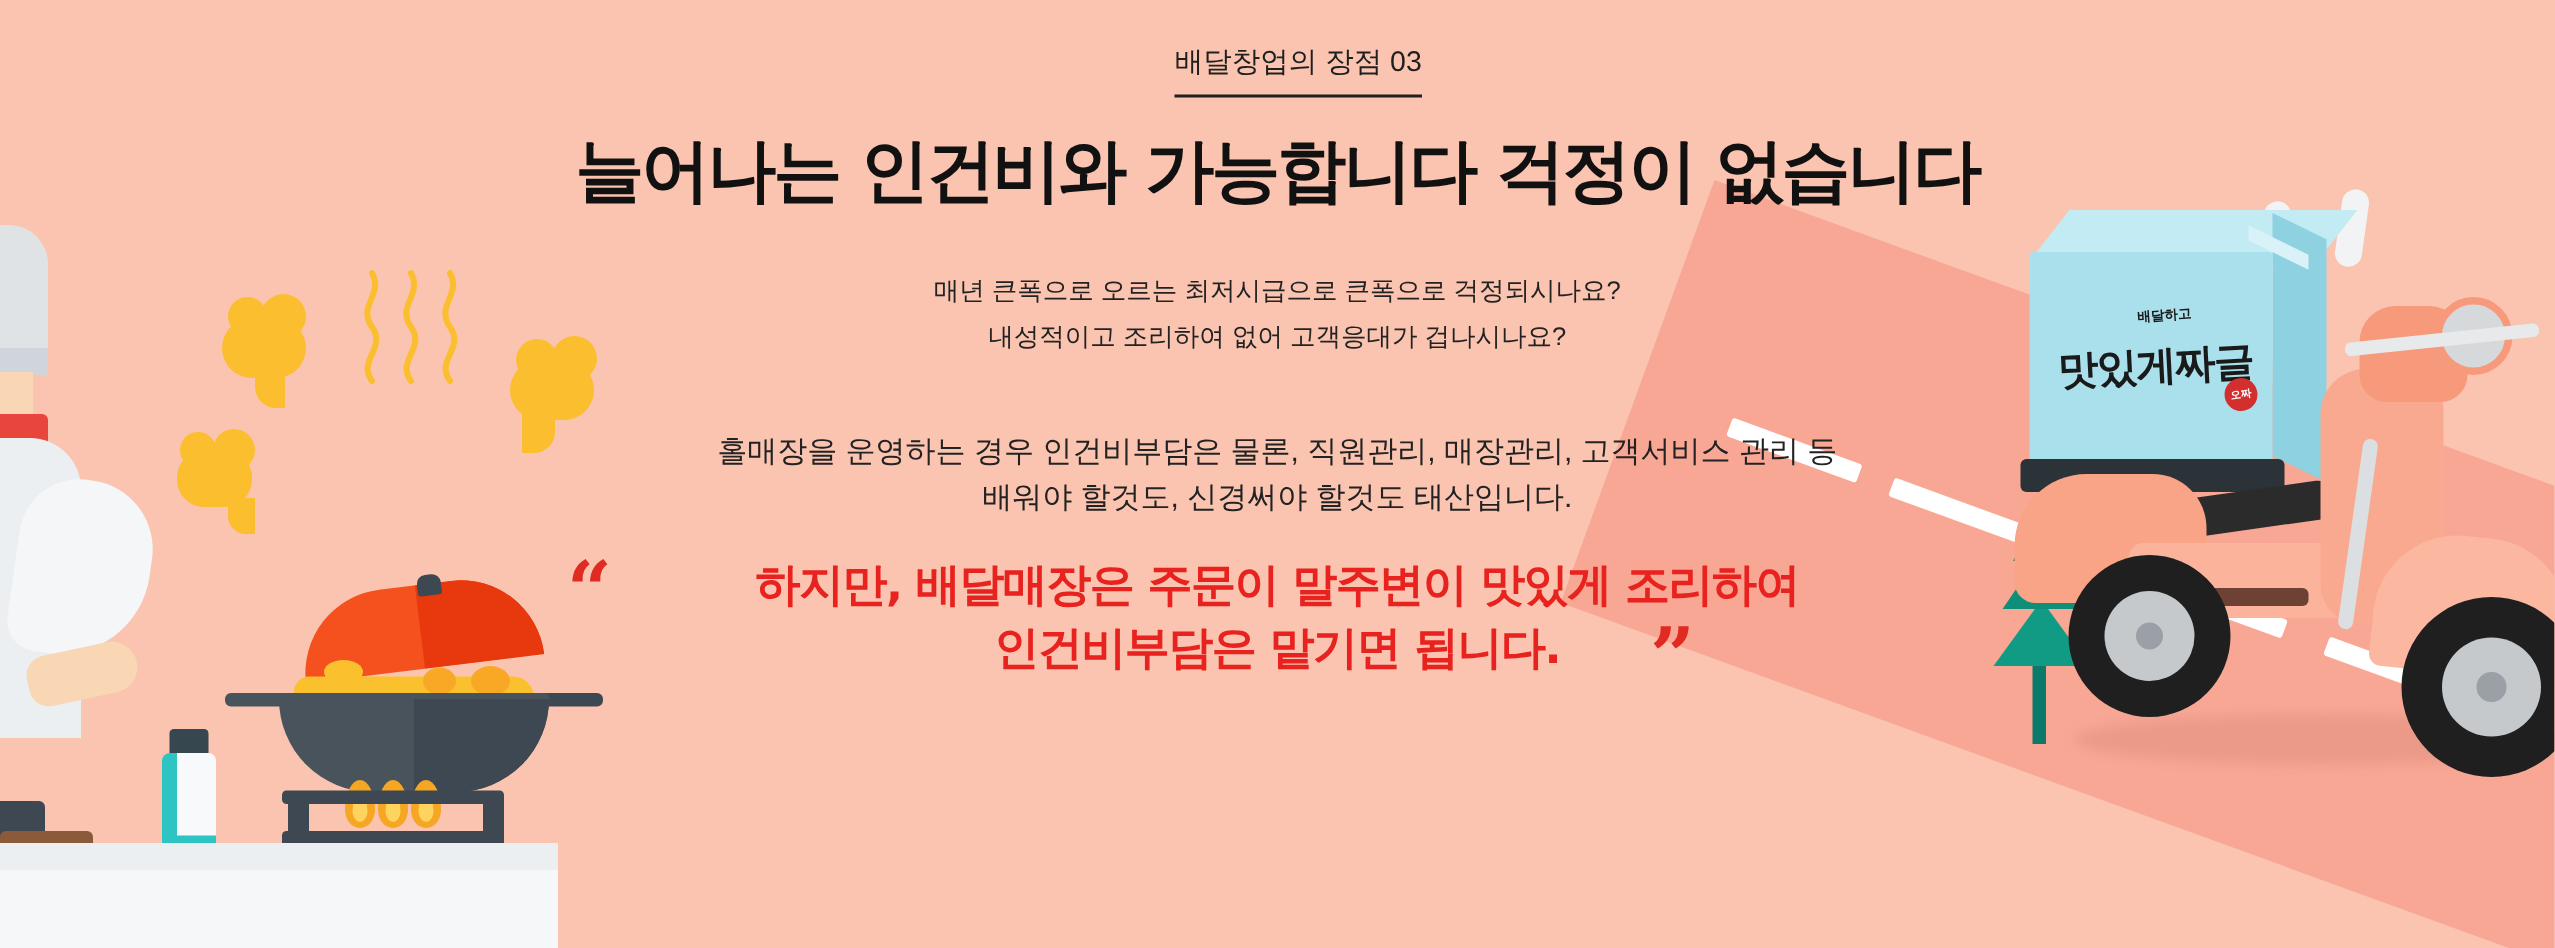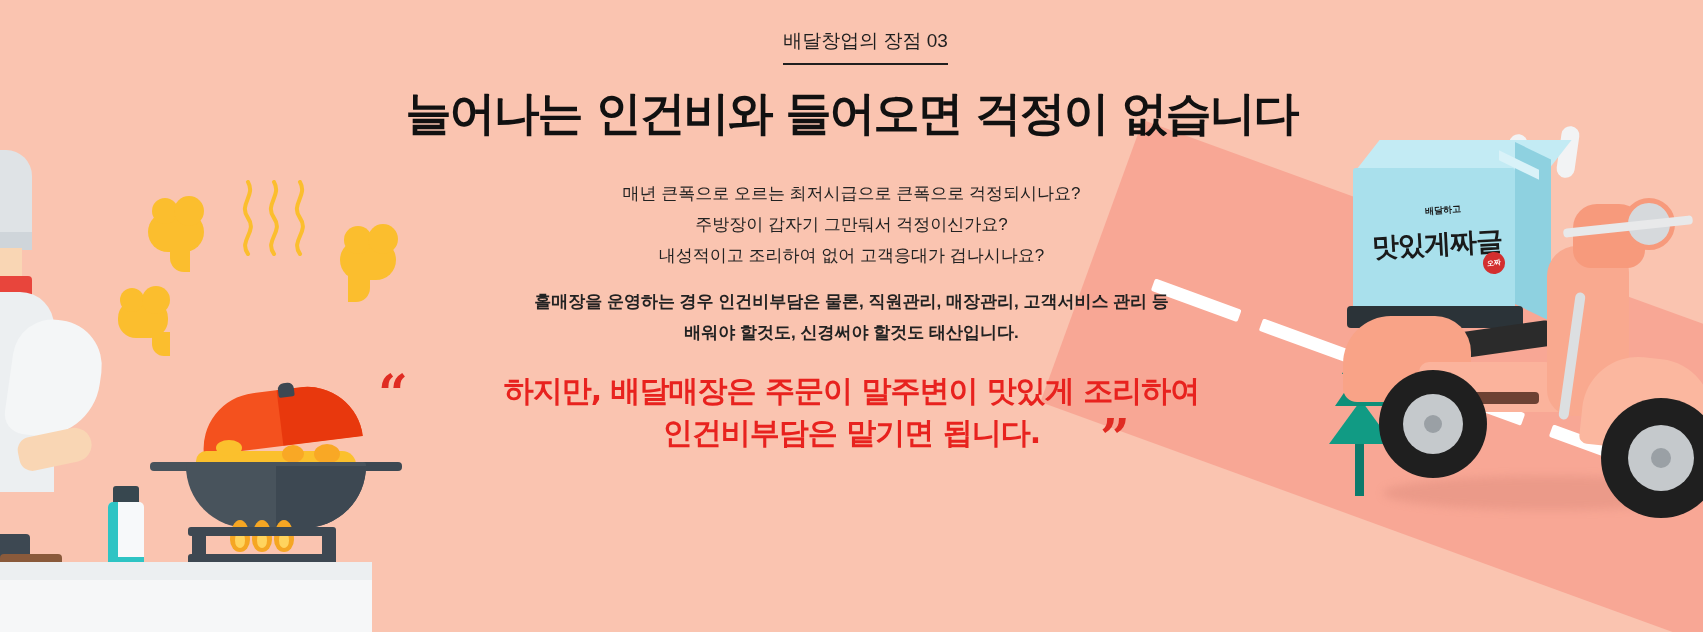--- a/index.html
+++ b/index.html
@@ -409,21 +409,21 @@
     font-size: 46px; font-weight: 900; color: #111111;
     letter-spacing: -2px; line-height: 1.1;
     font-family: "DejaVu Sans", sans-serif;
   }
   .para-a {
     position: absolute; left: 0; right: 0; top: 178px;
     font-size: 17px; color: #222222; line-height: 31px; font-weight: 400;
   }
   .para-b {
     position: absolute; left: 0; right: 0; top: 286px;
-    font-size: 17px; color: #222222; line-height: 31px; font-weight: 700;
+    font-size: 20px; color: #222222; line-height: 31px; font-weight: 400;
   }
   .quote-block {
     position: absolute; left: 0; right: 0; top: 370px;
     color: #e8221e; font-weight: 800; font-size: 30px; line-height: 42px;
     letter-spacing: -1px;
     font-family: "DejaVu Sans", sans-serif;
   }
   .q-open, .q-close {
     position: absolute; color: #e02b22; font-size: 52px; font-weight: 900;
     font-family: "DejaVu Serif", serif; line-height: 1;
@@ -549,25 +549,24 @@
       </div>
     </div>
   </div>
 
   <div class="content">
 
     <div class="eyebrow">
       <span class="txt">배달창업의 장점 03</span>
     </div>
 
-    <div class="headline">늘어나는 인건비와 들어오면 걱정이 없습니다</div>
+    <div class="headline">늘어나는 인건비와 가능합니다 걱정이 없습니다</div>
 
     <div class="para-a">
       <span class="line">매년 큰폭으로 오르는 최저시급으로 큰폭으로 걱정되시나요?</span>
-      <span class="line">주방장이 갑자기 그만둬서 걱정이신가요?</span>
       <span class="line">내성적이고 조리하여 없어 고객응대가 겁나시나요?</span>
     </div>
 
     <div class="para-b">
       <span class="line">홀매장을 운영하는 경우 인건비부담은 물론, 직원관리, 매장관리, 고객서비스 관리 등</span>
       <span class="line">배워야 할것도, 신경써야 할것도 태산입니다.</span>
     </div>
 
     <div class="q-open">“</div>
     <div class="quote-block">

